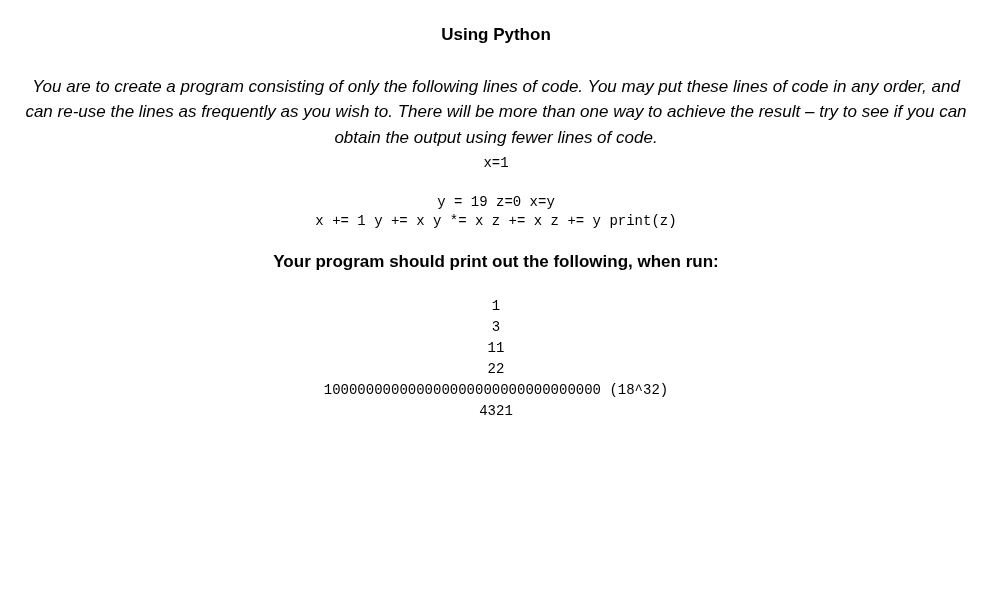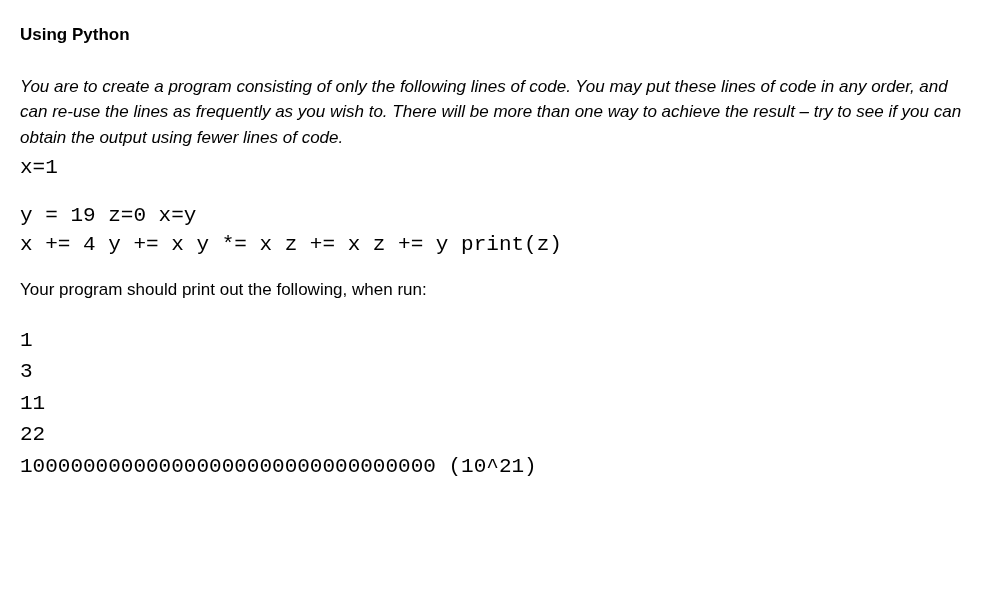--- a/index.html
+++ b/index.html
@@ -1,72 +1,75 @@
 <!DOCTYPE html>
 <html><head>
   <meta charset="utf-8">
   <style>
     * {
       margin: 0;
       padding: 0;
       box-sizing: border-box;
+      text-align: center;
     }
     body {
       background: #ffffff;
       font-family: Verdana, Geneva, sans-serif;
       font-size: 17px;
       color: #000000;
       padding: 22px 20px;
       width: 992px;
       line-height: 1.5;
     }
     .title {
       font-weight: bold;
       margin-bottom: 26px;
     }
     .paragraph {
       margin-bottom: 4px;
       font-style: italic;
     }
     .code-line {
       font-family: "Courier New", Courier, monospace;
-      font-size: 21px;
+      font-size: 14px;
       white-space: pre;
       line-height: 1.35;
     }
     .code-line.first-code {
       margin-top: 2px;
     }
     .code-block {
       margin-top: 20px;
       margin-bottom: 18px;
     }
     .instruction {
       margin-top: 4px;
       margin-bottom: 22px;
+      font-weight: bold;
     }
     .output-block .code-line {
       line-height: 1.5;
     }
   </style>
 </head>
 <body>
 
 <div class="title">Using Python</div>
 
 <div class="paragraph">You are to create a program consisting of only the following lines of code. You may put these lines of code in any order, and can re-use the lines as frequently as you wish to. There will be more than one way to achieve the result – try to see if you can obtain the output using fewer lines of code.</div>
 
 <div class="code-line first-code">x=1</div>
 
 <div class="code-block">
   <div class="code-line">y = 19 z=0 x=y</div>
-  <div class="code-line">x += 4 y += x y *= x z += x z += y print(z)</div>
+  <div class="code-line">x += 1 y += x y *= x z += x z += y print(z)</div>
 </div>
 
 <div class="instruction">Your program should print out the following, when run:</div>
 
 <div class="output-block">
   <div class="code-line">1</div>
   <div class="code-line">3</div>
   <div class="code-line">11</div>
   <div class="code-line">22</div>
-  <div class="code-line">100000000000000000000000000000000 (10^21)</div>
+  <div class="code-line">100000000000000000000000000000000 (18^32)</div>
+  <div class="code-line">4321</div>
 </div>
 
 </body></html>

